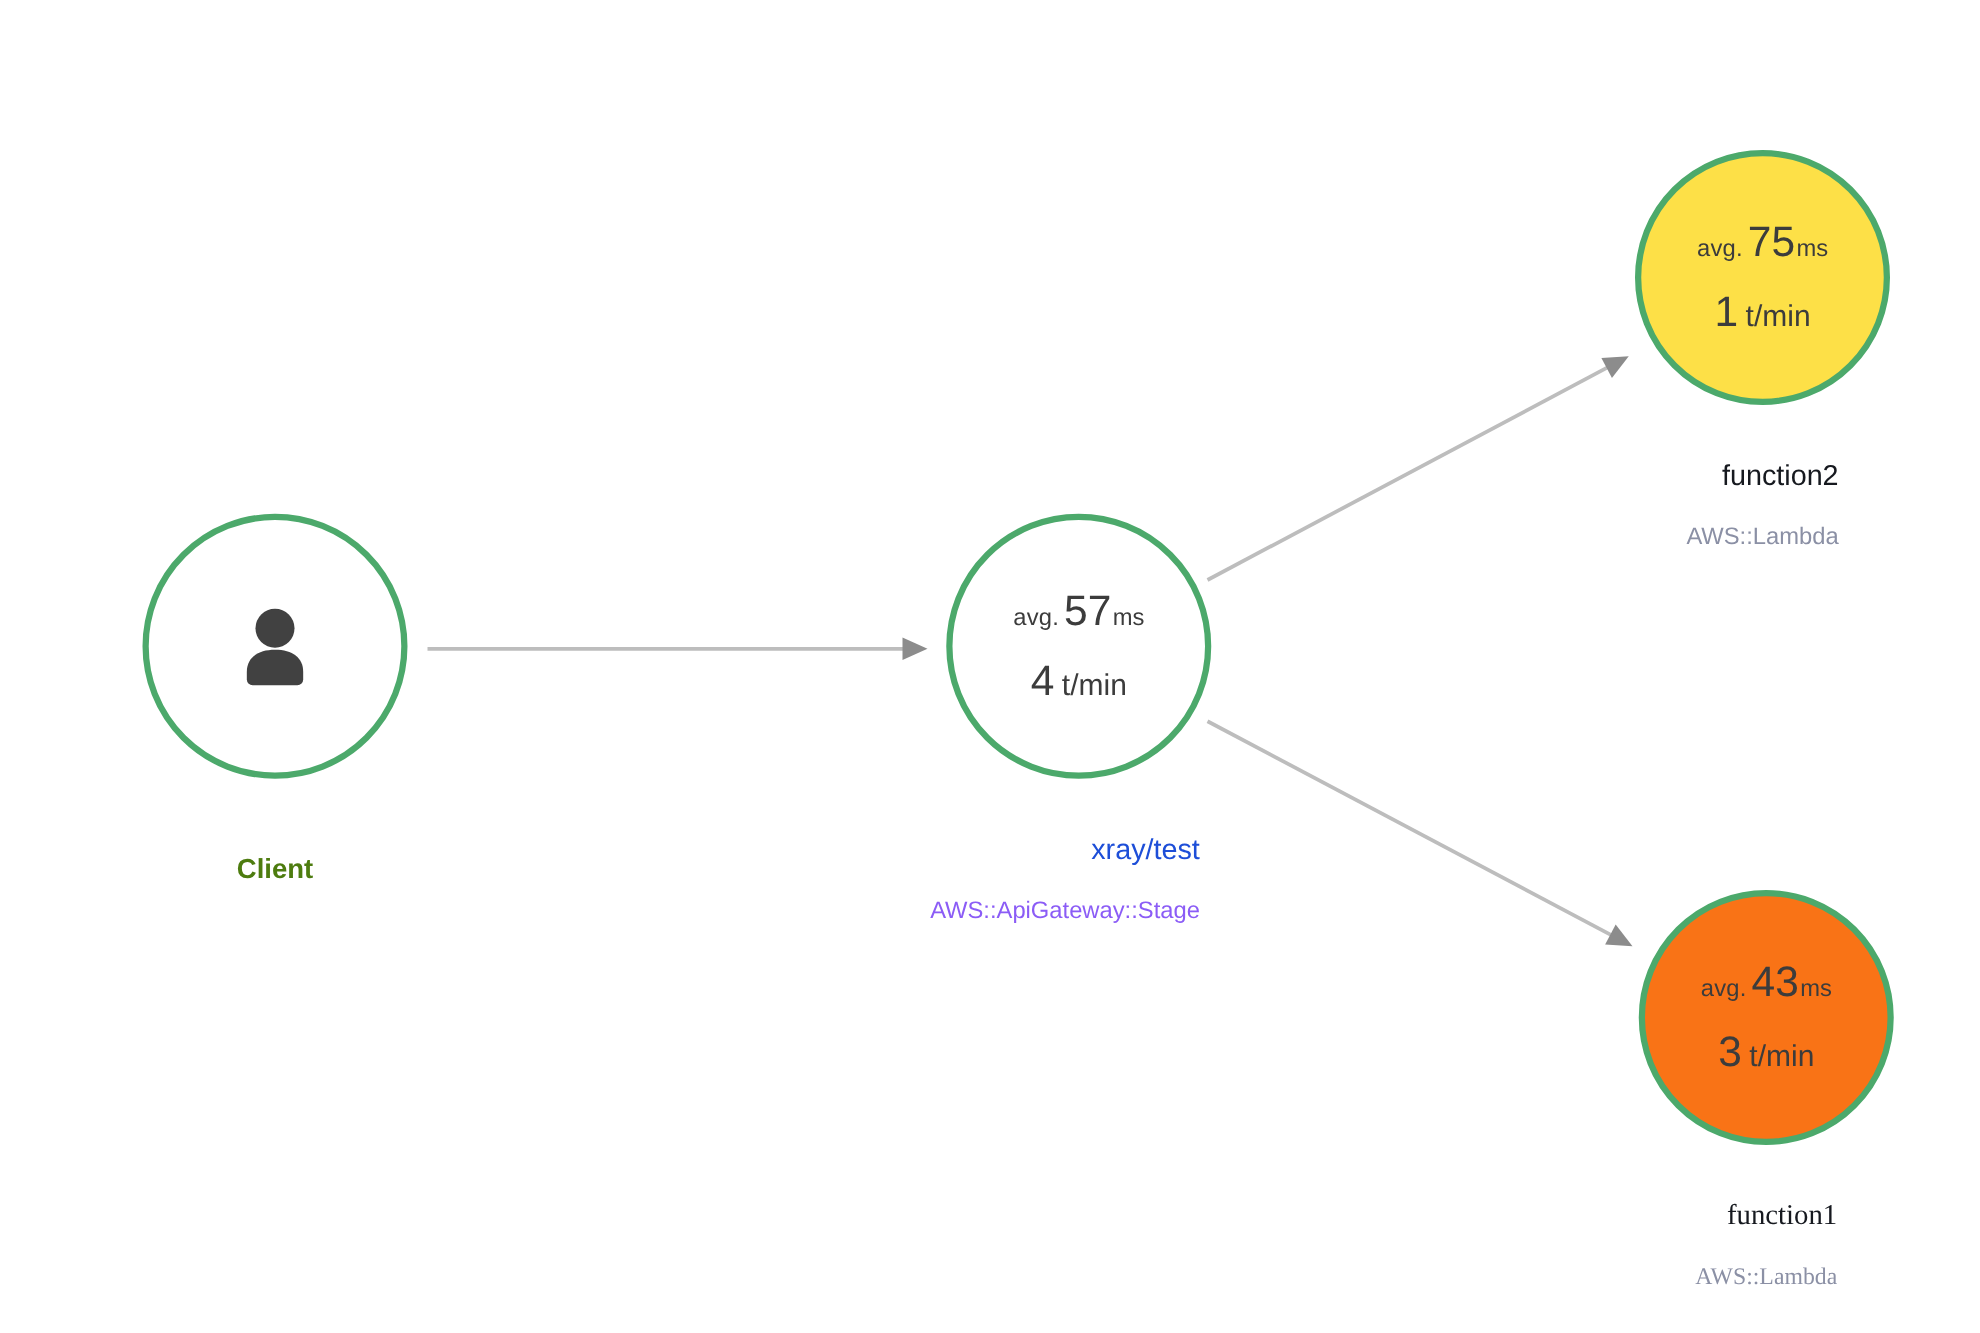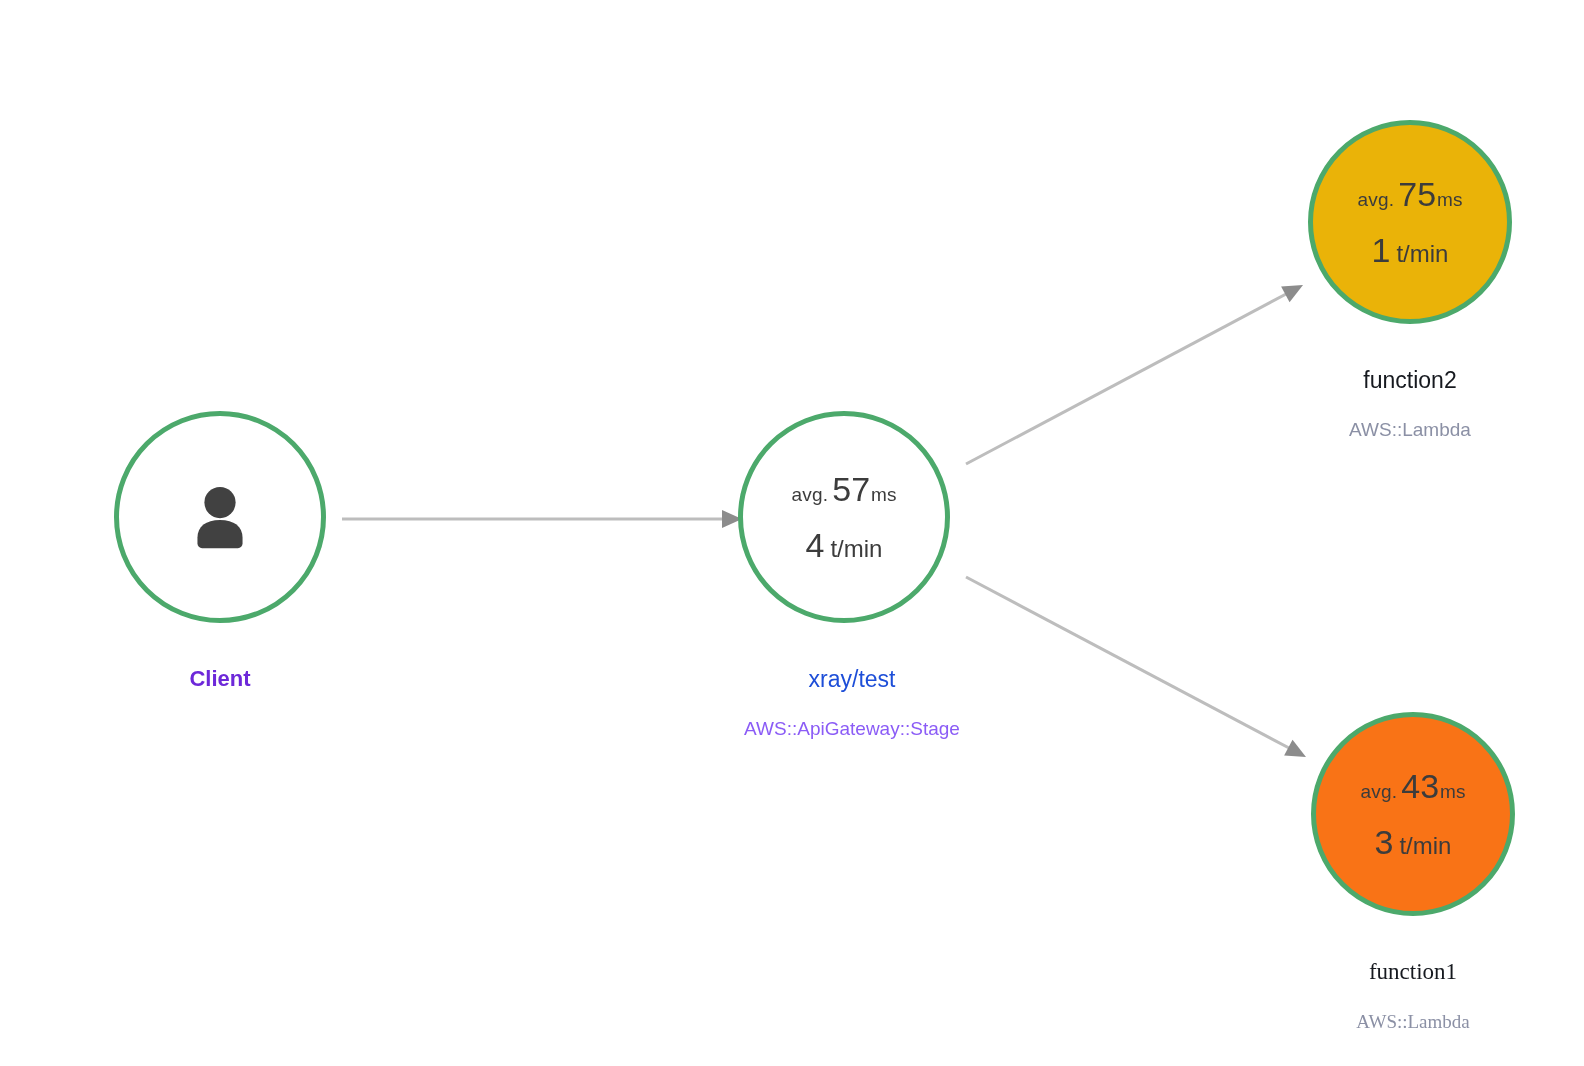--- a/index.html
+++ b/index.html
@@ -69,21 +69,21 @@
   .person-icon {
     width: 74px;
     height: 74px;
     display: block;
   }
 
   
   .caption {
     position: absolute;
     transform: translateX(-50%);
-    text-align: center;
+    text-align: right;
     white-space: nowrap;
     user-select: none;
   }
   .caption-title {
     font-size: 23px;
     color: #16191f;
     line-height: 1.25;
   }
   .caption-title.bold { font-weight: 700; font-size: 22px; }
   .caption-sub {
@@ -114,33 +114,33 @@
     </svg>
 
   <div id="node-layer">
       <div class="node node-ring" style="left: 220px; top: 517px; width: 212px; height: 212px; border-width: 5px; border-color: rgb(76, 169, 107); background: rgb(255, 255, 255);">
         <svg class="person-icon" viewBox="0 0 64 64">
           <circle cx="32" cy="19.5" r="13.5" fill="#414141"></circle>
           <path d="M32 34.5 c -12.2 0 -19.5 5.6 -19.5 15.2 V 55 a 4 4 0 0 0 4 4 h 31 a 4 4 0 0 0 4 -4 v -5.3 C 51.5 40.1 44.2 34.5 32 34.5 z" fill="#414141"></path>
         </svg>
       </div>
       <div class="caption" style="left: 220px; top: 665px;">
-        <div class="caption-title bold" style="color: #6d28d9;">Client</div>
+        <div class="caption-title bold" style="color: #4d7c0f; margin-top: 16px;">Client</div>
       </div>
-      <div class="node node-ring" style="left: 844px; top: 517px; width: 212px; height: 212px; border-width: 5px; border-color: rgb(76, 169, 107); background: rgb(255, 255, 255);">
+      <div class="node node-ring" style="left: 863px; top: 517px; width: 212px; height: 212px; border-width: 5px; border-color: rgb(76, 169, 107); background: rgb(255, 255, 255);">
         <div class="metrics" style="color: rgb(60, 60, 60);">
           <span class="metric-line latency"><span class="m-small">avg.</span><span class="m-big lat">57</span><span class="m-unit-ms">ms</span></span>
           <span class="metric-line rate"><span class="m-big">4</span><span class="m-unit-tmin">t/min</span></span>
         </div>
       </div>
       <div class="caption" style="left: 852px; top: 665px;">
         <div class="caption-title" style="color: #1d4ed8;">xray/test</div>
         <div class="caption-sub" style="color: #8b5cf6;">AWS::ApiGateway::Stage</div>
       </div>
-      <div class="node node-ring" style="left: 1410px; top: 222px; width: 204px; height: 204px; border-width: 5px; border-color: rgb(76, 169, 107); background: #eab308;">
+      <div class="node node-ring" style="left: 1410px; top: 222px; width: 204px; height: 204px; border-width: 5px; border-color: rgb(76, 169, 107); background: #fde047;">
         <div class="metrics" style="color: rgb(60, 60, 60);">
           <span class="metric-line latency"><span class="m-small">avg.</span><span class="m-big lat">75</span><span class="m-unit-ms">ms</span></span>
           <span class="metric-line rate"><span class="m-big">1</span><span class="m-unit-tmin">t/min</span></span>
         </div>
       </div>
       <div class="caption" style="left: 1410px; top: 366px;">
         <div class="caption-title" style="color: rgb(22, 25, 31);">function2</div>
         <div class="caption-sub" style="color: rgb(139, 144, 165);">AWS::Lambda</div>
       </div>
       <div class="node node-ring" style="left: 1413px; top: 814px; width: 204px; height: 204px; border-width: 5px; border-color: rgb(76, 169, 107); background: #f97316;">

